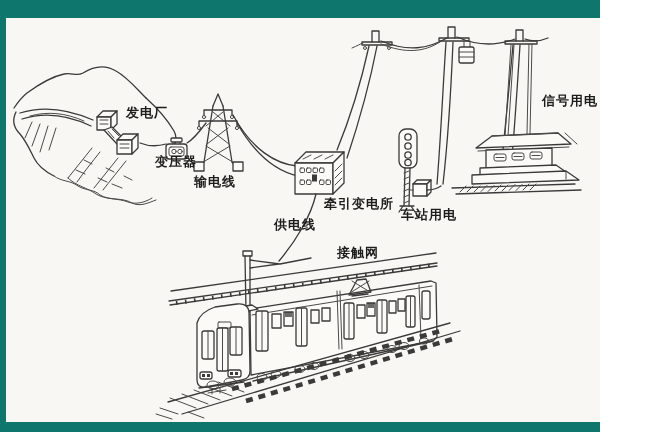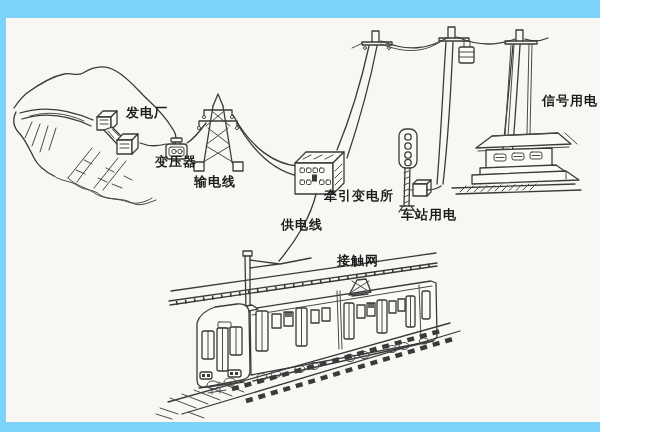--- a/index.html
+++ b/index.html
@@ -1,18 +1,18 @@
 <!DOCTYPE html>
 <html><head>
 <meta charset="utf-8">
 <style>
   html,body{margin:0;padding:0;background:#ffffff;}
   .stage{
     position:relative;width:600px;height:432px;overflow:hidden;
-    background:#7dd3fc;
+    background:#0f766e;
     font-family:"Liberation Sans","DejaVu Sans",sans-serif;
   }
   .scan{position:absolute;left:6px;top:18px;width:636px;height:404px;background:#f9f7f3;}
   svg.art{position:absolute;left:0;top:0;width:648px;height:432px;}
   .lbl{
     position:absolute;color:#1c1c1c;font-size:13px;font-weight:bold;
     letter-spacing:1px;white-space:nowrap;line-height:1;
   }
   .ink{stroke:#3a3a3a;fill:none;stroke-width:1.3;stroke-linecap:round;stroke-linejoin:round;}
   .ink-thin{stroke:#4a4a4a;fill:none;stroke-width:1;stroke-linecap:round;}
@@ -264,18 +264,18 @@
       <path class="ink-thin" d="M170,398 L196,408 M182,394 L208,404 M194,390 L220,400 M206,386 L232,396 M218,382 L244,392"></path>
       <path d="M232,389 L444,330" stroke="#3a3a3a" fill="none" stroke-width="4.5" stroke-dasharray="7 6"></path>
       <path d="M246,401 L456,338" stroke="#3a3a3a" fill="none" stroke-width="4.5" stroke-dasharray="7 6"></path>
       <path class="ink-thin" d="M160,408 L178,414 M156,414 L172,419 M188,412 L204,418"></path>
     </g>
   </svg>
 
   <div class="lbl" style="left:126px;top:106px">发电厂</div>
   <div class="lbl" style="left:155px;top:155px">变压器</div>
   <div class="lbl" style="left:194px;top:175px">输电线</div>
-  <div class="lbl" style="left:324px;top:189px">牵引变电所</div>
-  <div class="lbl" style="left:281px;top:218px">供电线</div>
-  <div class="lbl" style="left:337px;top:254px">接触网</div>
+  <div class="lbl" style="left:324px;top:197px">牵引变电所</div>
+  <div class="lbl" style="left:274px;top:218px">供电线</div>
+  <div class="lbl" style="left:337px;top:246px">接触网</div>
   <div class="lbl" style="left:401px;top:208px">车站用电</div>
   <div class="lbl" style="left:542px;top:94px">信号用电</div>
 </div>
 
 </body></html>

